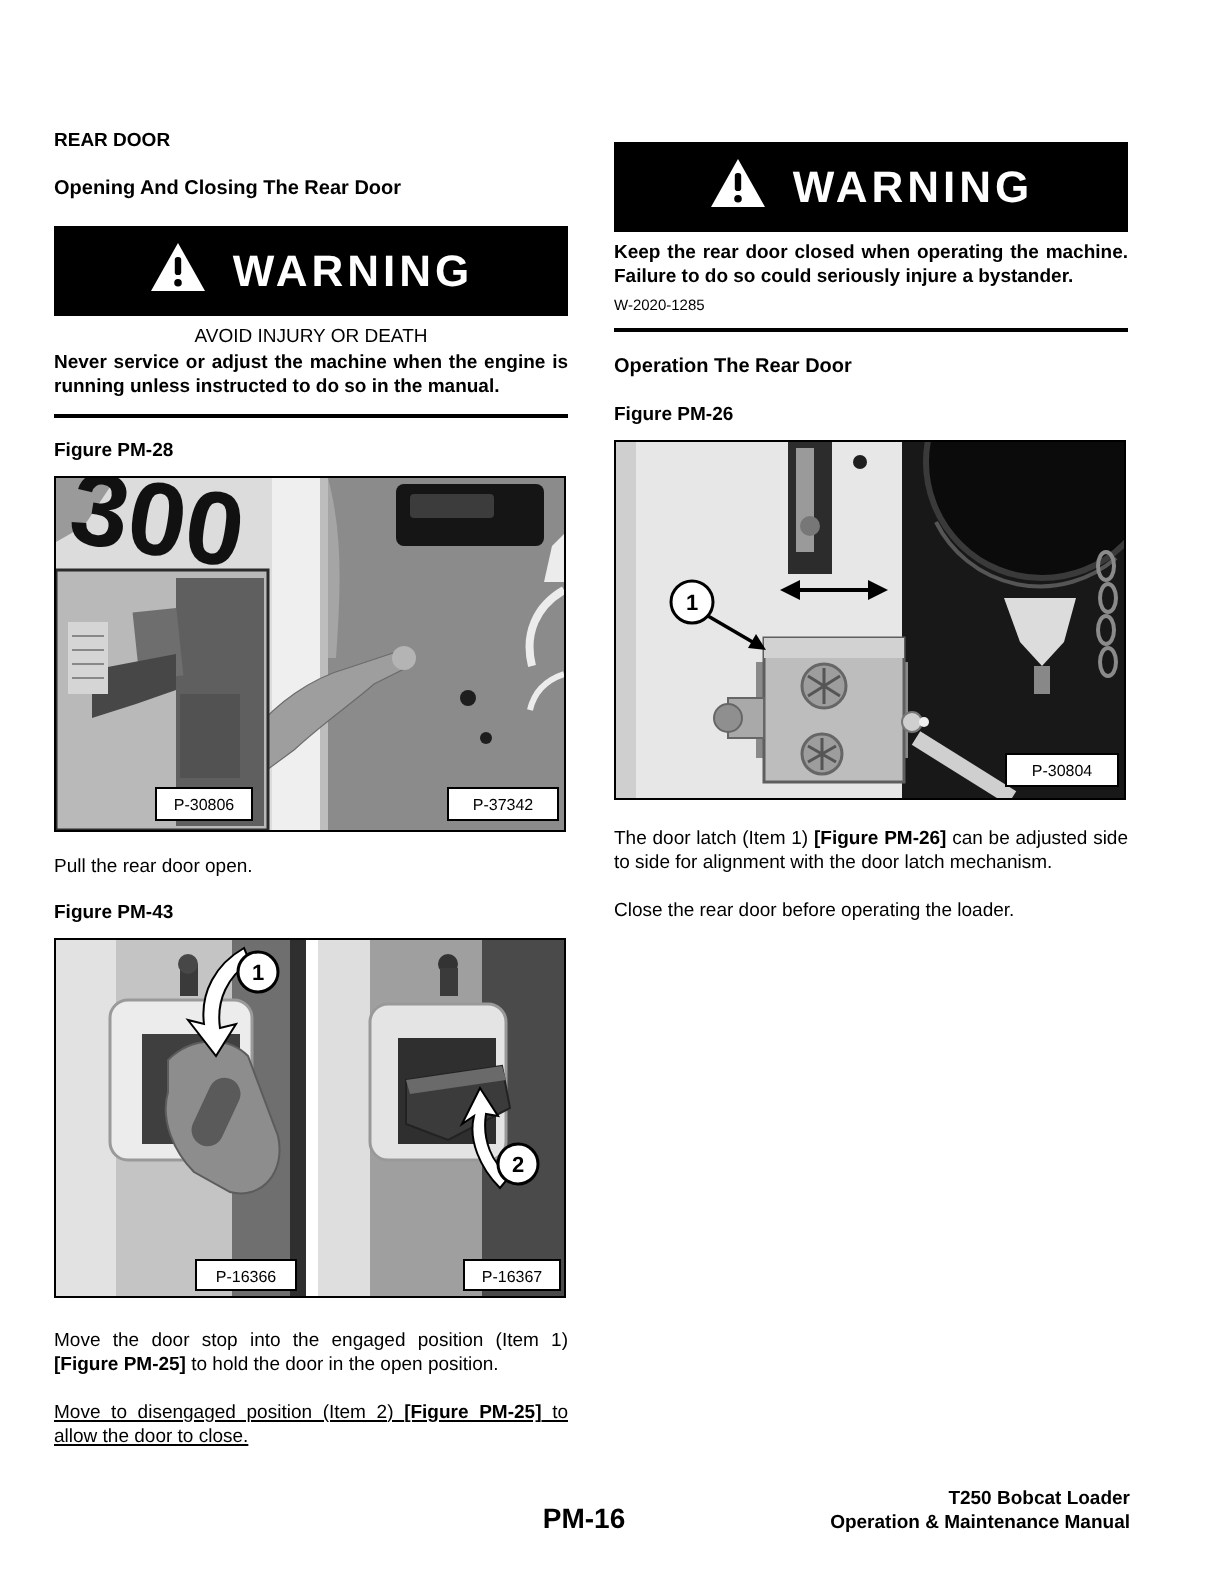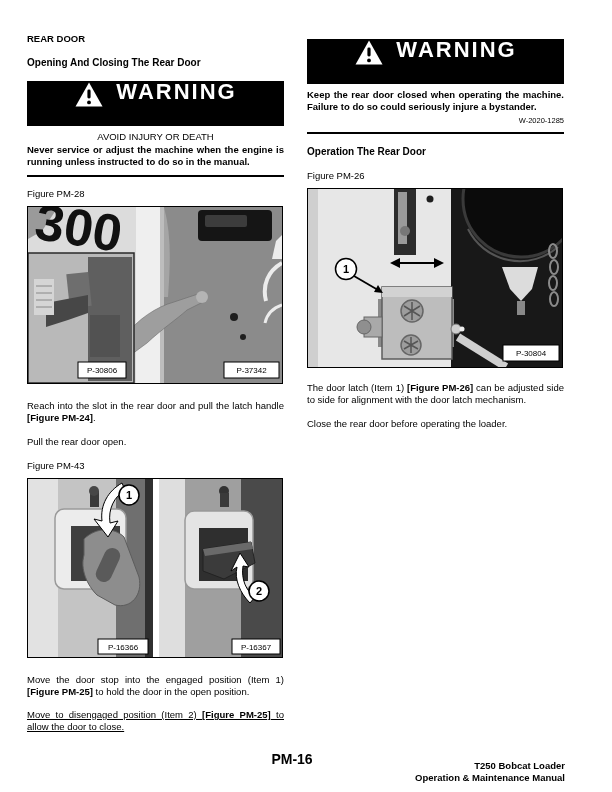--- a/index.html
+++ b/index.html
@@ -1,53 +1,53 @@
 <!DOCTYPE html>
 <html><head>
 <meta charset="utf-8">
 <style>
   html,body{margin:0;padding:0;background:#ffffff;}
   .page{
     position:relative;width:612px;height:792px;background:#fff;overflow:hidden;
     font-family:"Liberation Sans", sans-serif;color:#000;
   }
-  .col{position:absolute;width:257px;}
+  .col{position:absolute;width:257px;margin-top:32px;}
   .col-left{left:27px;top:33px;}
   .col-right{left:307px;top:39px;}
 
   .sec-title{font-size:9.5px;font-weight:bold;margin:0 0 13px 0;}
   .sub-title{font-size:10px;font-weight:bold;margin:0 0 13px 0;}
 
   .warn-box{
-    background:#000;height:45px;display:flex;justify-content:center;gap:12px;
+    background:#000;height:45px;display:flex;align-items:center;justify-content:center;gap:12px;
   }
   .warn-word{color:#fff;font-size:22px;font-weight:bold;letter-spacing:2px;line-height:1;}
   .warn-head{font-size:9.5px;font-weight:normal;text-align:center;margin:5px 0 2px 0;}
   .warn-body{font-size:9.5px;font-weight:bold;text-align:justify;line-height:1.27;margin:0;}
   .warn-body.mt{margin-top:5px;}
-  .warn-code{font-size:7.5px;text-align:right;margin-top:3px;}
+  .warn-code{font-size:7.5px;margin-top:3px;}
   .rule{border:0;border-top:2.5px solid #000;margin:7px 0 0 0;}
 
-  .fig-title{font-size:9.5px;font-weight:normal;margin:11px 0 0 0;}
+  .fig-title{font-size:9.5px;font-weight:bold;margin:11px 0 0 0;}
   .fig-title.first{margin-top:11px;}
   .photo{display:block;margin-top:7px;border:1.5px solid #000;background:#bbb;}
 
   .para{font-size:9.5px;line-height:1.28;text-align:justify;margin:0;}
   .mt16{margin-top:16px;}
   .mt14{margin-top:14px;}
   .mt12{margin-top:12px;}
   .mt11{margin-top:11px;text-decoration:underline;}
 
   .svg-label{font-size:8px;fill:#000;}
   .svg-callout{font-size:11px;font-weight:bold;fill:#000;}
   .svg-digits{font-size:52px;font-weight:bold;fill:#111;}
 
   .footer-page{position:absolute;left:232px;top:751px;width:120px;text-align:center;
     font-size:14px;font-weight:bold;}
-  .footer-doc{position:absolute;right:47px;top:760px;text-align:right;
+  .footer-doc{position:absolute;right:47px;top:744px;text-align:right;
     font-size:9.5px;font-weight:bold;line-height:1.3;}
 </style>
 </head>
 <body>
 
 <div class="page">
 
   <div class="col col-left">
 
     <div class="sec-title">REAR DOOR</div>
@@ -103,23 +103,20 @@
           <rect x="50" y="155" width="48" height="16" fill="#fff" stroke="#000" stroke-width="1"></rect>
           <text class="svg-label" x="74" y="166" text-anchor="middle">P-30806</text>
         </g>
       </g>
       <g>
         <rect x="196" y="155" width="55" height="16" fill="#fff" stroke="#000" stroke-width="1"></rect>
         <text class="svg-label" x="223.5" y="166" text-anchor="middle">P-37342</text>
       </g>
     </svg>
 
-    <p class="para mt16">
-      <span>Reach into the slot in the rear door and pull the latch handle </span><b>[Figure PM-24]</b><span>.</span>
-    </p>
 
     <p class="para mt12">Pull the rear door open.</p>
 
     <div class="fig-title">Figure PM-43</div>
 
     <svg class="photo" width="254" height="178" viewBox="0 0 254 178">
 
       <g>
         <rect x="0" y="0" width="125" height="178" fill="#c4c4c4"></rect>
         <rect x="0" y="0" width="30" height="178" fill="#e2e2e2"></rect>

